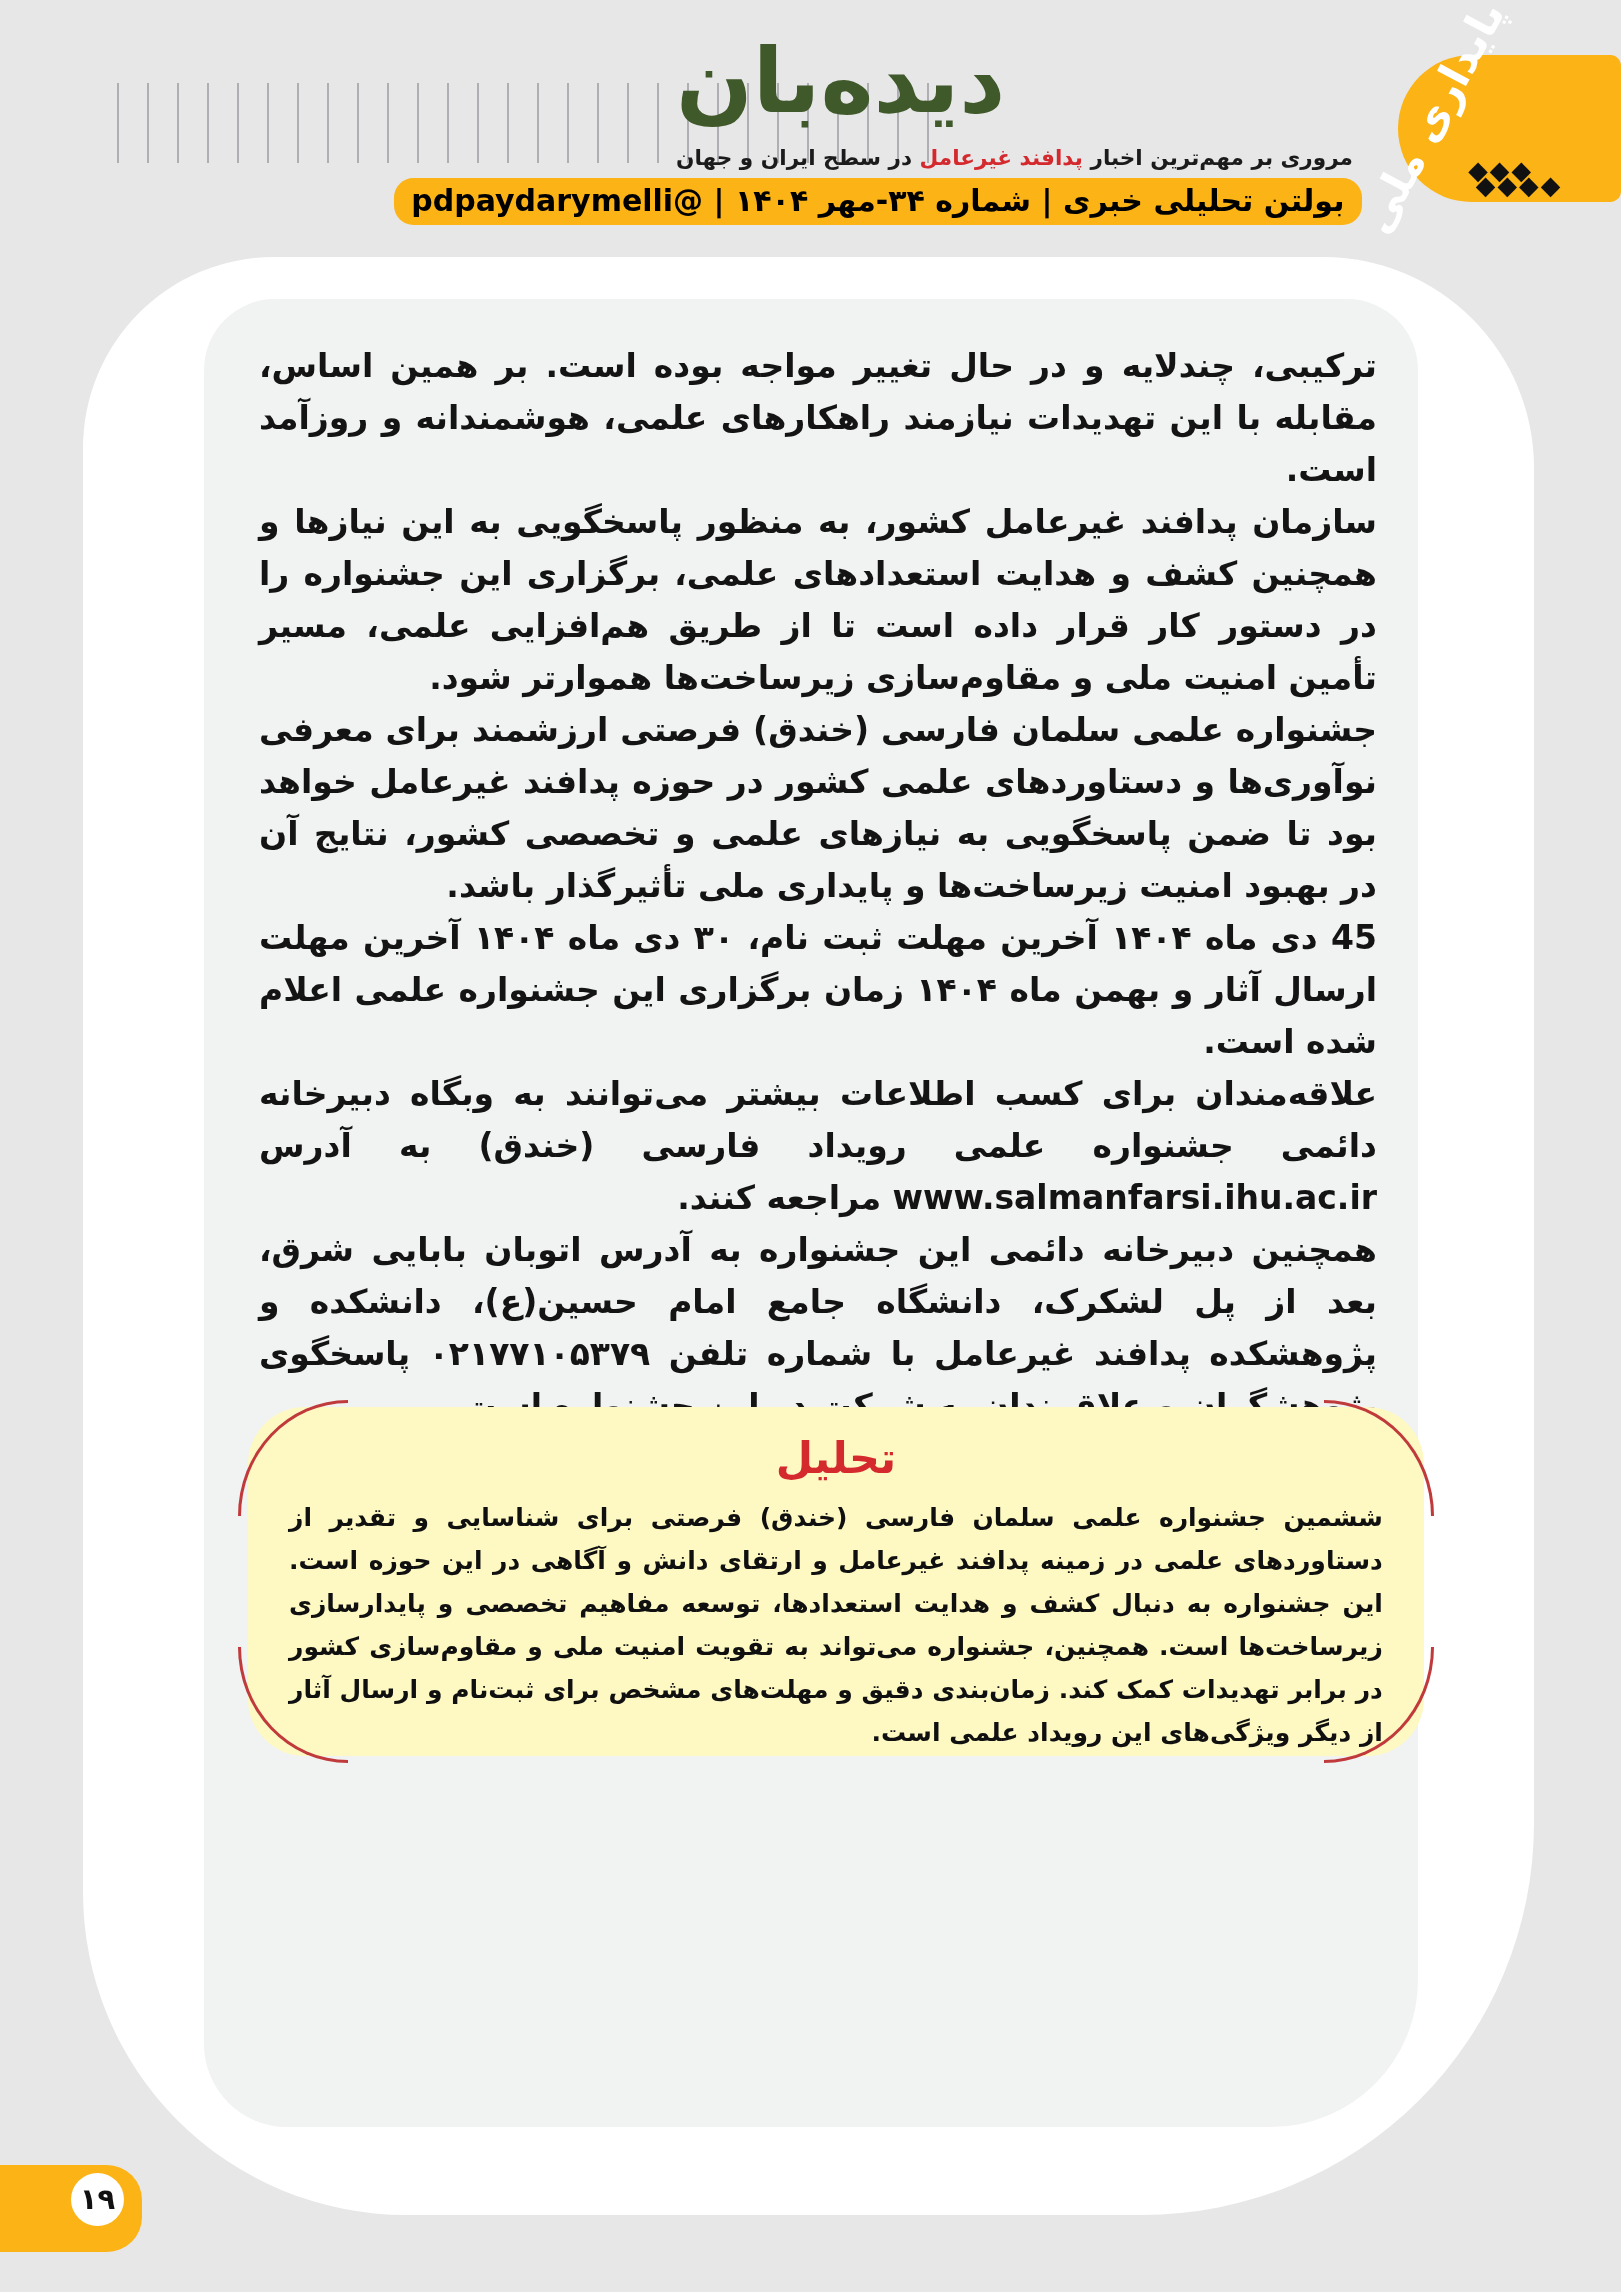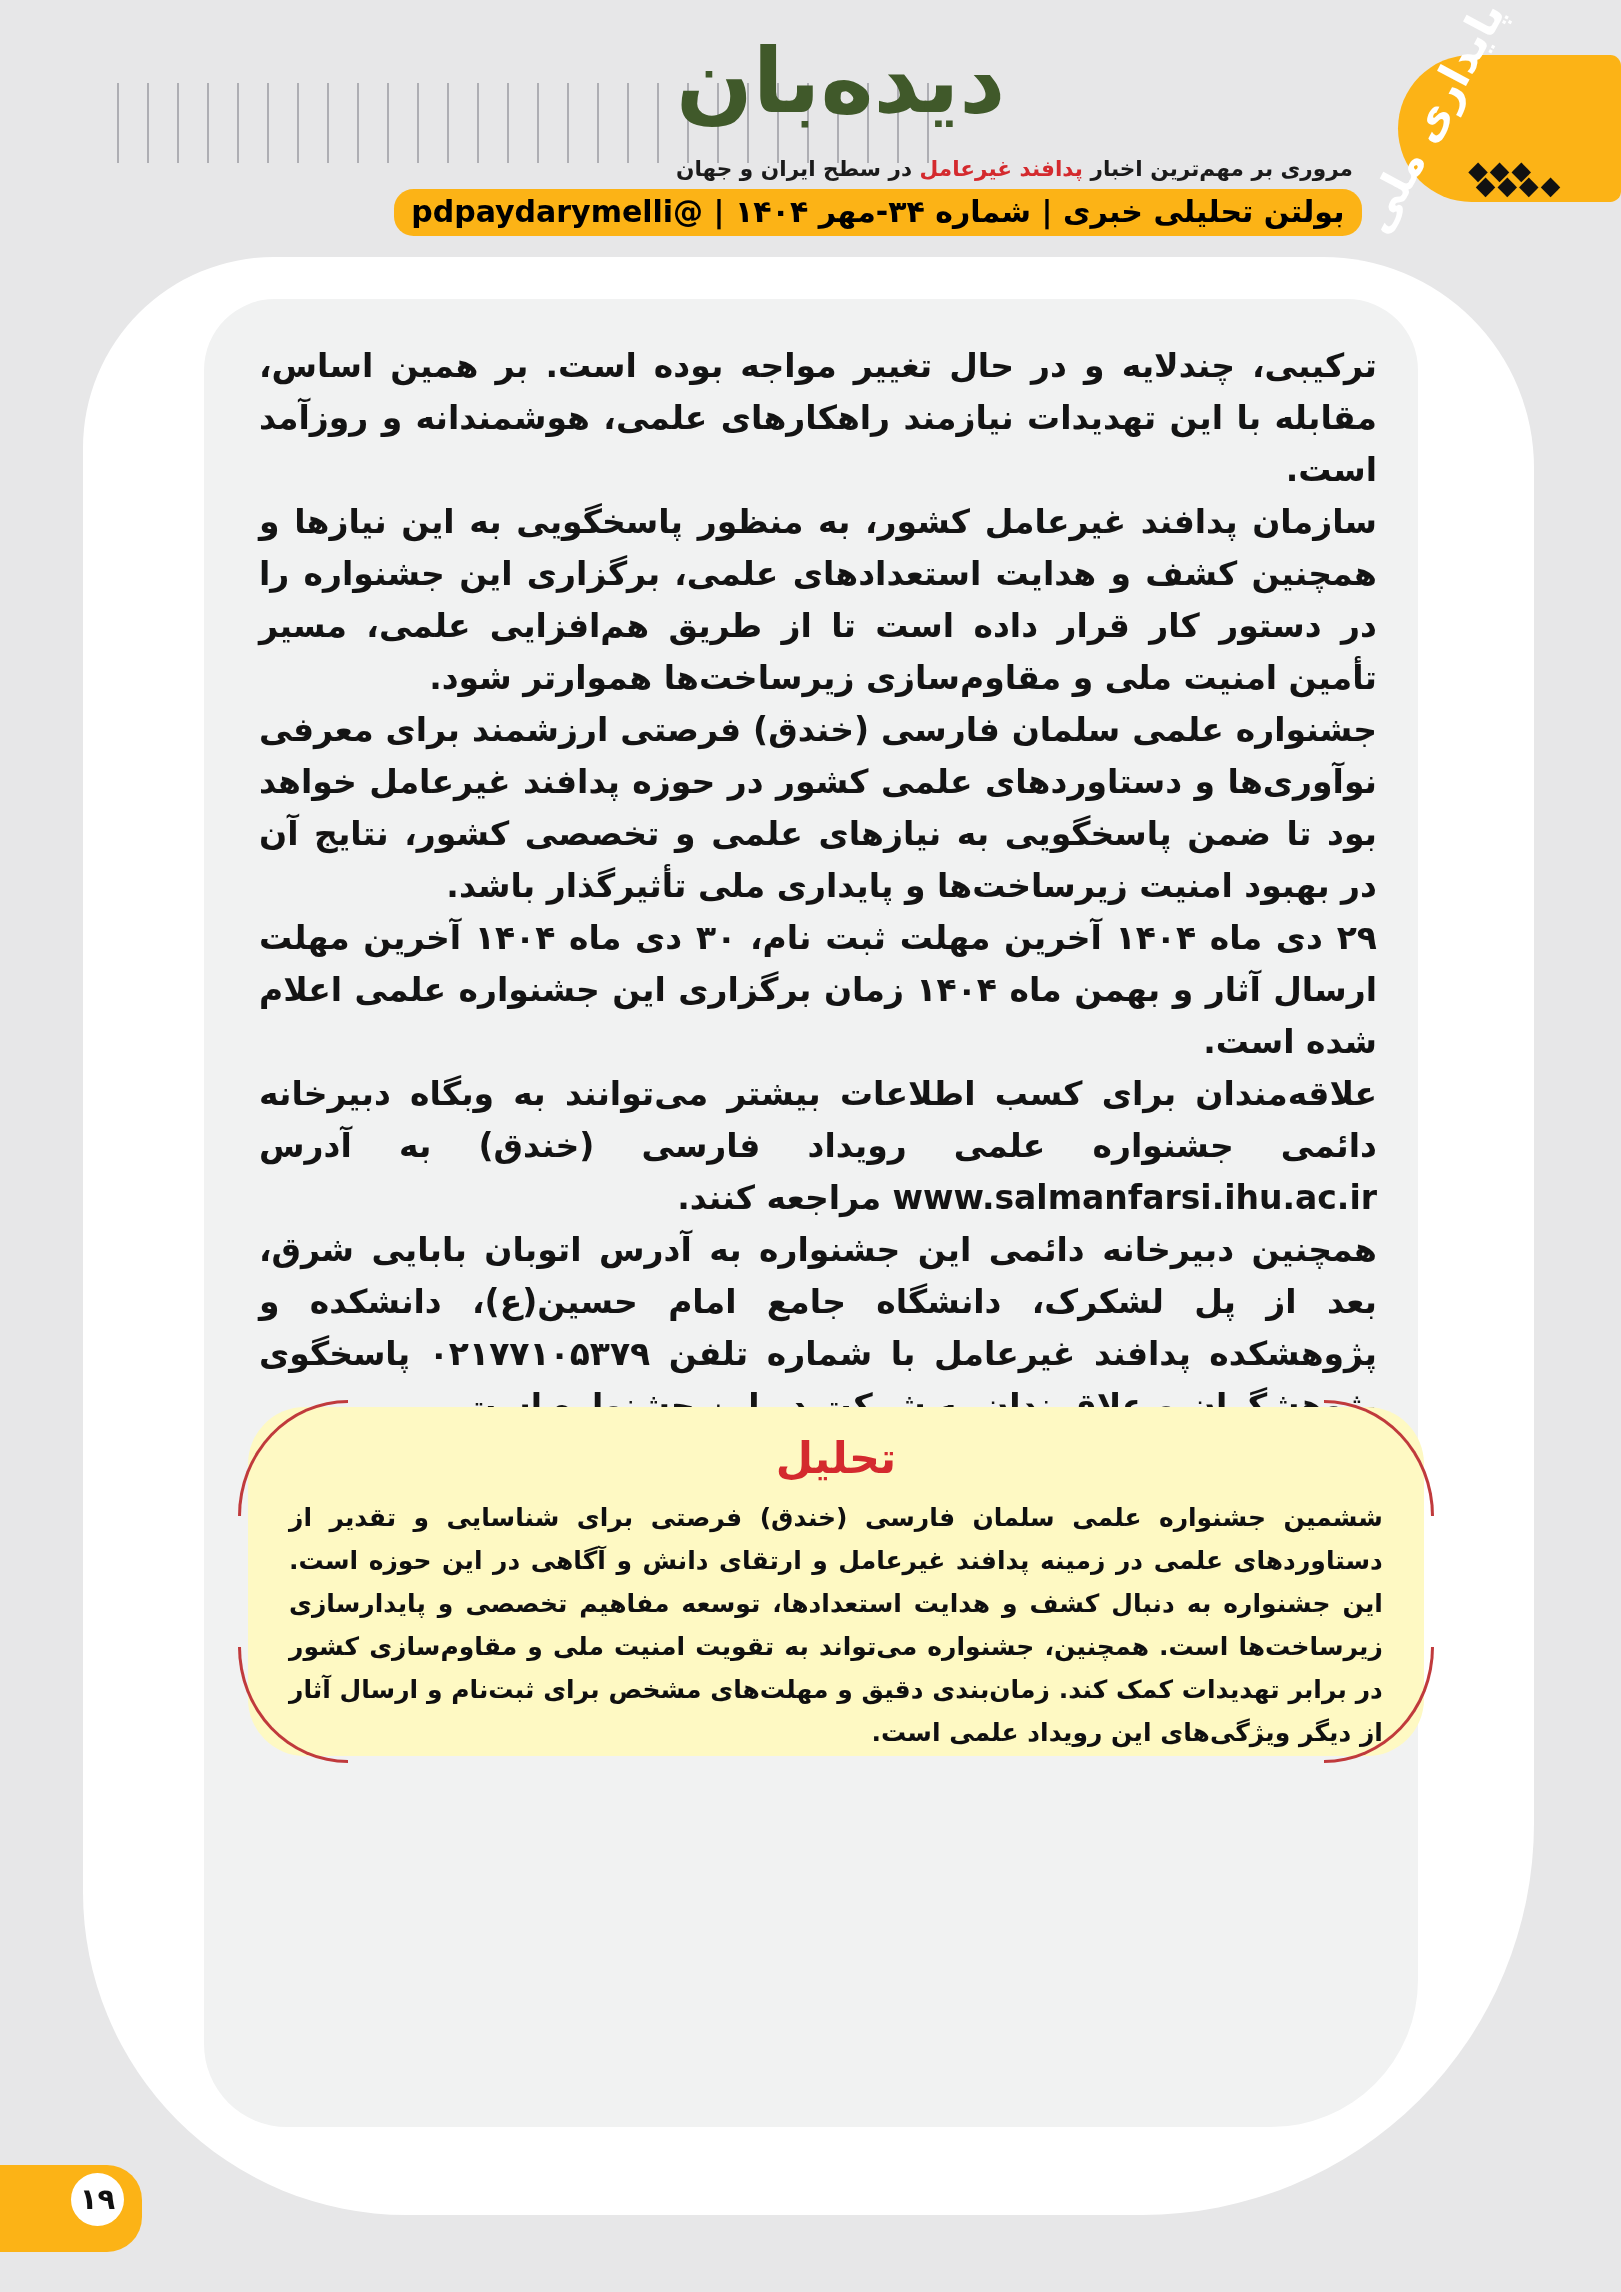--- a/index.html
+++ b/index.html
@@ -35,21 +35,21 @@
     letter-spacing: 1px;
     white-space: nowrap;
     text-align: left;
   }
   .tagline {
     font-size: 21.6px;
     font-weight: bold;
     color: #1b1b1b;
     white-space: nowrap;
     text-align: left;
-    margin-top: 15px;
+    margin-top: 4px;
   }
   .tagline .hl { color: #d42a2e; }
   .bulletin-pill {
     display: inline-block;
     margin-top: 7.8px;
     background: #fcb316;
     color: #000000;
     font-size: 30px;
     font-weight: bold;
     padding: 4.9px 17.6px 6.9px 17.6px;
@@ -189,21 +189,21 @@
   </div>
 </div>
 
 <div class="main-card">
   <div class="content-panel">
 
     <div class="article">
       <p>ترکیبی، چندلایه و در حال تغییر مواجه بوده است. بر همین اساس، مقابله با این تهدیدات نیازمند راهکارهای علمی، هوشمندانه و روزآمد است.</p>
       <p>سازمان پدافند غیرعامل کشور، به منظور پاسخگویی به این نیازها و همچنین کشف و هدایت استعدادهای علمی، برگزاری این جشنواره را در دستور کار قرار داده است تا از طریق هم‌افزایی علمی، مسیر تأمین امنیت ملی و مقاوم‌سازی زیرساخت‌ها هموارتر شود.</p>
       <p>جشنواره علمی سلمان فارسی (خندق) فرصتی ارزشمند برای معرفی نوآوری‌ها و دستاوردهای علمی کشور در حوزه پدافند غیرعامل خواهد بود تا ضمن پاسخگویی به نیازهای علمی و تخصصی کشور، نتایج آن در بهبود امنیت زیرساخت‌ها و پایداری ملی تأثیرگذار باشد.</p>
-      <p>۲۹ دی ماه ۱۴۰۴ آخرین مهلت ثبت نام، ۳۰ دی ماه ۱۴۰۴ آخرین مهلت ارسال آثار و بهمن ماه ۱۴۰۴ زمان برگزاری این جشنواره علمی اعلام شده است.</p>
+      <p>45 دی ماه ۱۴۰۴ آخرین مهلت ثبت نام، ۳۰ دی ماه ۱۴۰۴ آخرین مهلت ارسال آثار و بهمن ماه ۱۴۰۴ زمان برگزاری این جشنواره علمی اعلام شده است.</p>
       <p>علاقه‌مندان برای کسب اطلاعات بیشتر می‌توانند به وبگاه دبیرخانه دائمی جشنواره علمی رویداد فارسی (خندق) به آدرس www.salmanfarsi.ihu.ac.ir مراجعه کنند.</p>
       <p>همچنین دبیرخانه دائمی این جشنواره به آدرس اتوبان بابایی شرق، بعد از پل لشکرک، دانشگاه جامع امام حسین(ع)، دانشکده و پژوهشکده پدافند غیرعامل با شماره تلفن ۰۲۱۷۷۱۰۵۳۷۹ پاسخگوی پژوهشگران و علاقمندان به شرکت در این جشنواره است.</p>
     </div>
 
     <div class="analysis-box">
       <div class="arc tl"></div>
       <div class="arc tr"></div>
       <div class="arc bl"></div>
       <div class="arc br"></div>
       <div class="analysis-title">تحلیل</div>

